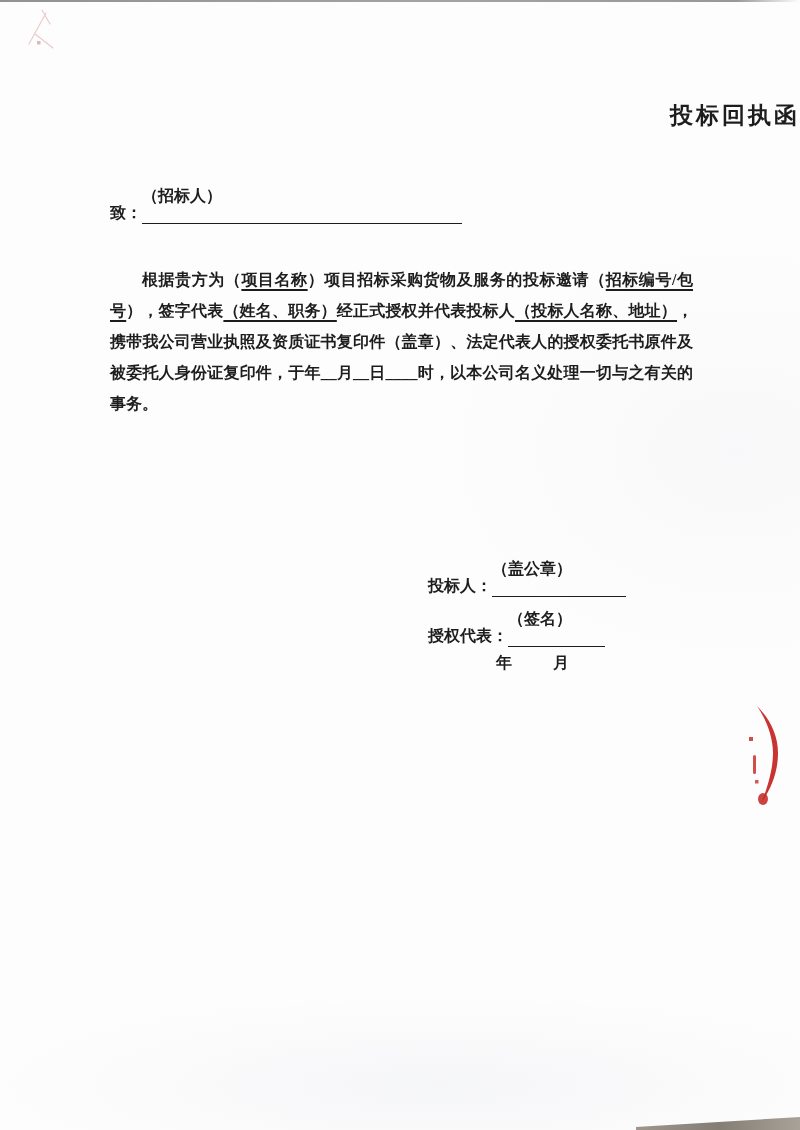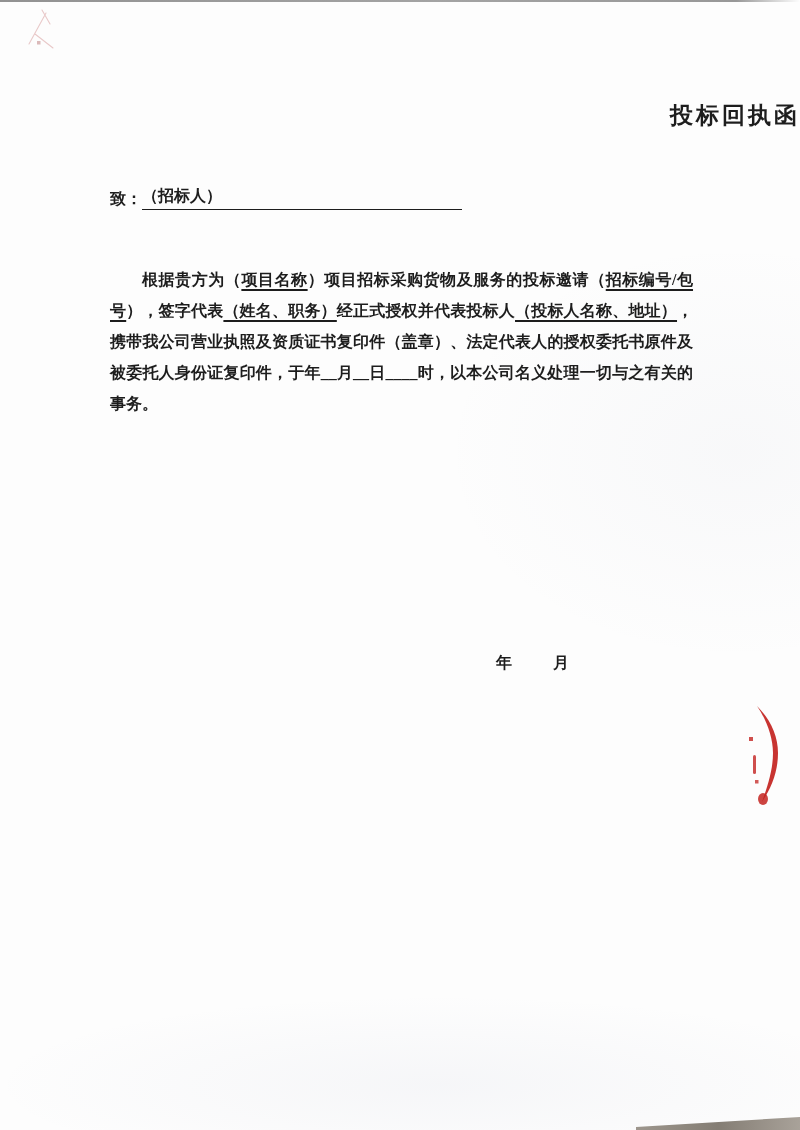--- a/index.html
+++ b/index.html
@@ -38,21 +38,21 @@
     font-size:23px;font-weight:700;letter-spacing:3px;
   }
   .recipient-line{
     position:absolute;left:110px;top:185px;
     font-size:16px;font-weight:600;line-height:22px;white-space:nowrap;
   }
   .fill-line{
     display:inline-block;
     border-bottom:1.6px solid var(--ink);
     vertical-align:bottom;
-    padding-bottom:2px;
+    padding-bottom:16px;
   }
   .recipient-line .fill-line{width:320px;}
   .body-paragraph{
     position:absolute;left:110px;top:264px;width:583px;
     font-size:16px;font-weight:600;line-height:31px;
     text-align:justify;
     text-indent:32px;
   }
   .body-paragraph .ul{
     text-decoration:underline;
@@ -92,20 +92,28 @@
   </svg>
 
   <div class="doc-title">投标回执函</div>
 
   <div class="recipient-line">
     <span>致：</span><span class="fill-line"><span>（招标人）</span></span>
   </div>
 
   <div class="body-paragraph"><span>根据贵方为（</span><span class="ul">项目名称</span><span>）项目招标采购货物及服务的投标邀请（</span><span class="ul">招标编号/包号</span><span>），签字代表</span><span class="ul">（姓名、职务）</span><span>经正式授权并代表投标人</span><span class="ul">（投标人名称、地址）</span><span>，携带我公司营业执照及资质证书复印件（盖章）、法定代表人的授权委托书原件及被委托人身份证复印件，于年__月__日____时，以本公司名义处理一切与之有关的事务。</span></div>
 
+  <div class="signature-block">
+    <div class="signature-row">
+      <span>投标人：</span><span class="fill-line bidder"><span>（盖公章）</span></span>
+    </div>
+    <div class="signature-row">
+      <span>授权代表：</span><span class="fill-line agent"><span>（签名）</span></span>
+    </div>
+  </div>
 
   <div class="date-line">
     <span>年</span>
     <span>月</span>
   </div>
 
   <svg class="stamp-right" viewBox="0 0 38 102">
     <path d="M11,2 C24,15 32,31 32,49 C32,67 26,83 16,98 C22,81 27,65 27,49 C27,33 20,15 11,2 Z" fill="var(--stamp-red)" opacity="0.92"></path>
     <ellipse cx="17" cy="95" rx="5" ry="6" fill="var(--stamp-red)" opacity="0.85"></ellipse>
     <rect x="3" y="33" width="4" height="4" fill="var(--stamp-red)" opacity="0.8"></rect>

